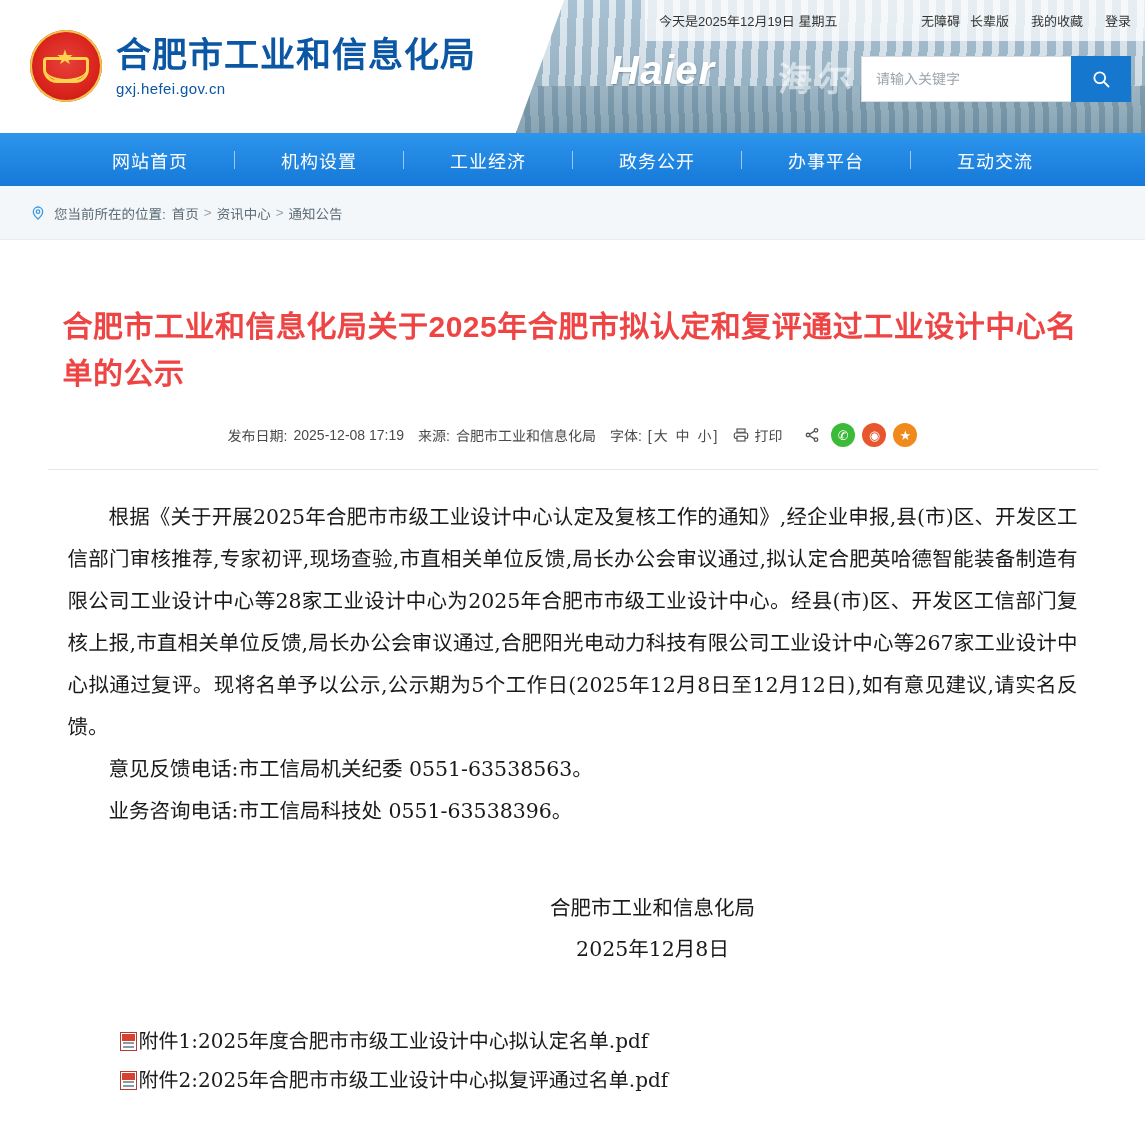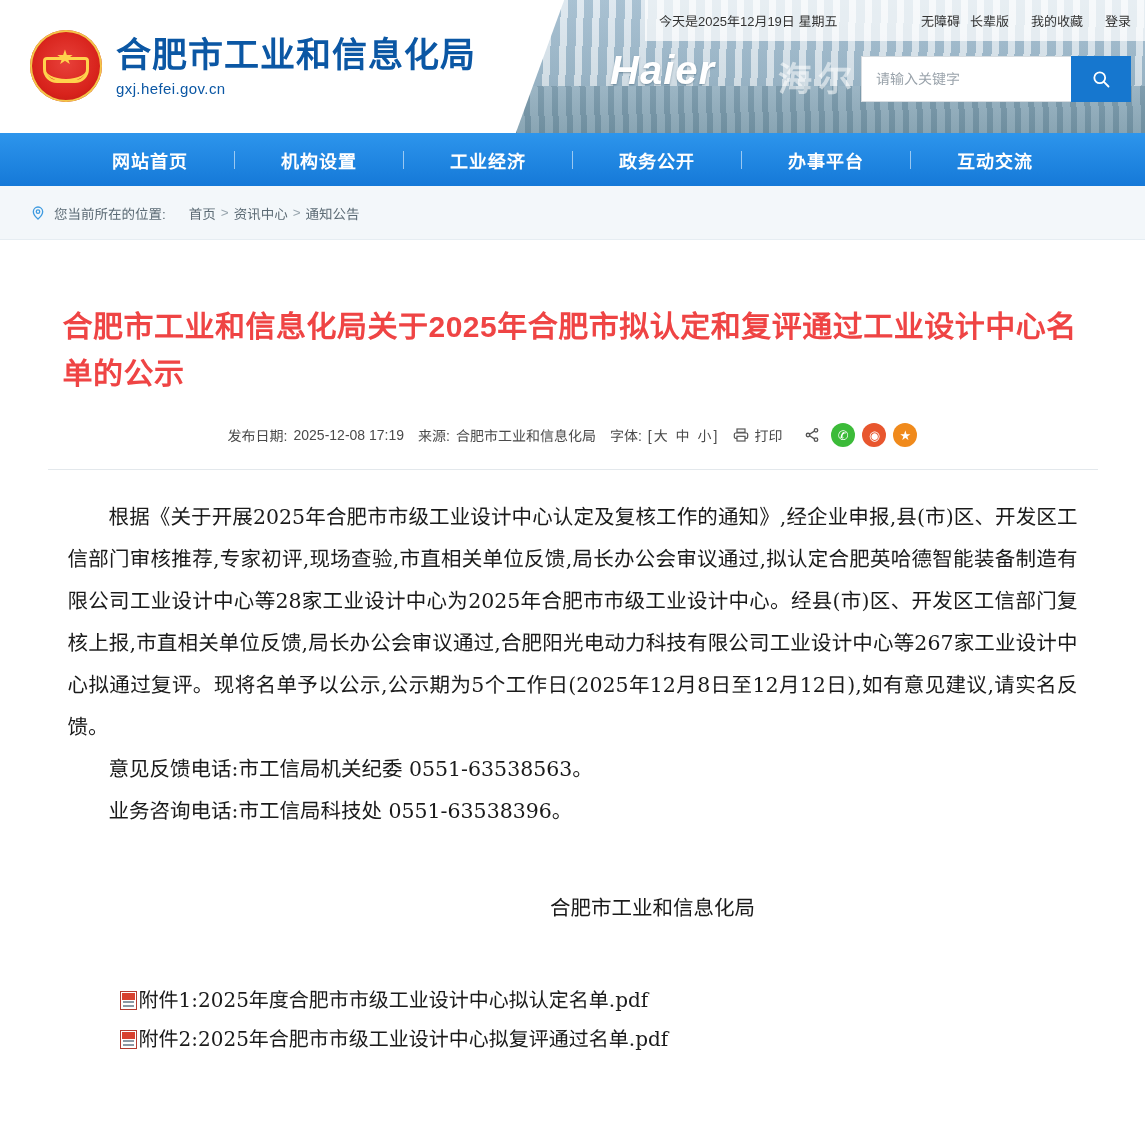--- a/index.html
+++ b/index.html
@@ -182,21 +182,21 @@
     background: #1e8ae6;
     background: linear-gradient(180deg, #2d95ec 0%, #1579d8 100%);
     display: flex;
     align-items: center;
     justify-content: center;
     gap: 0;
   }
   .nav a {
     color: #fff;
     font-size: 18px;
-    font-weight: bold;
+    font-weight: normal;
     text-decoration: none;
     padding: 0 46px;
     letter-spacing: 1px;
     cursor: pointer;
   }
   .nav .divider {
     width: 1px;
     height: 18px;
     background: rgba(255,255,255,.55);
   }
@@ -393,21 +393,21 @@
 </div>
 
 <div class="crumbbar">
   <span class="pin">
     <svg width="16" height="16" viewBox="0 0 24 24" fill="none" stroke="#3f9be0" stroke-width="2">
       <path d="M12 21s7-6.2 7-11a7 7 0 1 0-14 0c0 4.8 7 11 7 11z"></path>
       <circle cx="12" cy="10" r="2.6"></circle>
     </svg>
   </span>
   <span>您当前所在的位置:</span>
-  <a style="margin-left:23px">首页</a>
+  <a style="margin-left:6px">首页</a>
   <span class="sep">&gt;</span>
   <a>资讯中心</a>
   <span class="sep">&gt;</span>
   <a>通知公告</a>
 </div>
 
 <div class="content">
 
   <h1 class="article-title">合肥市工业和信息化局关于2025年合肥市拟认定和复评通过工业设计中心名单的公示</h1>
 
@@ -445,20 +445,21 @@
   <div class="divider-line"></div>
 
   <div class="body-text">
     <p>根据《关于开展2025年合肥市市级工业设计中心认定及复核工作的通知》,经企业申报,县(市)区、开发区工信部门审核推荐,专家初评,现场查验,市直相关单位反馈,局长办公会审议通过,拟认定合肥英哈德智能装备制造有限公司工业设计中心等28家工业设计中心为2025年合肥市市级工业设计中心。经县(市)区、开发区工信部门复核上报,市直相关单位反馈,局长办公会审议通过,合肥阳光电动力科技有限公司工业设计中心等267家工业设计中心拟通过复评。现将名单予以公示,公示期为5个工作日(2025年12月8日至12月12日),如有意见建议,请实名反馈。</p>
     <p>意见反馈电话:市工信局机关纪委 0551-63538563。</p>
     <p>业务咨询电话:市工信局科技处 0551-63538396。</p>
   </div>
 
   <div class="signature">
     <div>合肥市工业和信息化局</div>
+    <div>2025年12月8日</div>
   </div>
 
   <div class="attachments">
     <div class="row">
       <span class="pdf-icon"></span>
       <span>附件1:2025年度合肥市市级工业设计中心拟认定名单.pdf</span>
     </div>
     <div class="row">
       <span class="pdf-icon"></span>
       <span>附件2:2025年合肥市市级工业设计中心拟复评通过名单.pdf</span>

